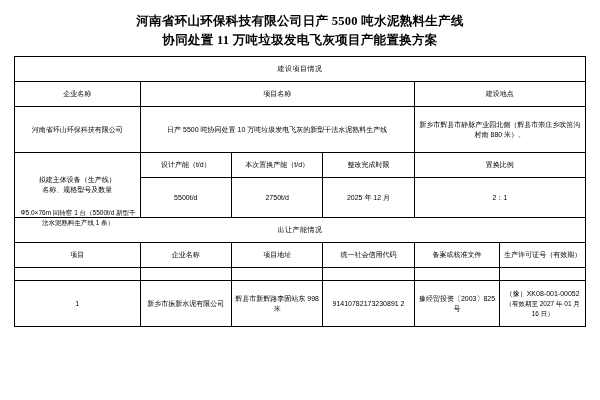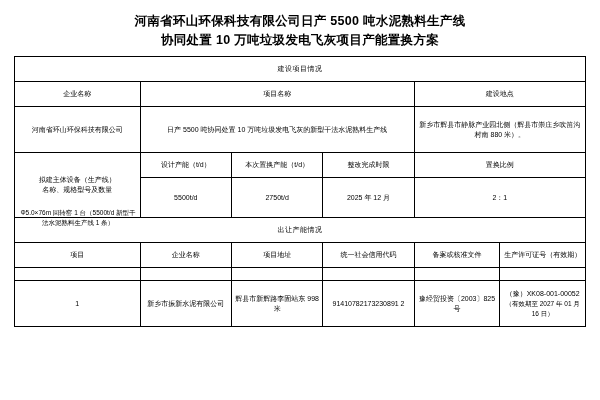--- a/index.html
+++ b/index.html
@@ -23,20 +23,21 @@
     background: #fff;
   }
   .doc-title {
     text-align: center;
     font-weight: bold;
     font-size: 12.5px;
     line-height: 19px;
     letter-spacing: 0.3px;
     margin: 2px 0 6px 0;
     color: #000;
+    font-family: Liberation Serif, serif;
   }
   .doc-title .line2 {
     display: block;
   }
   table.main {
     width: 100%;
     border-collapse: collapse;
     table-layout: fixed;
   }
   table.main td, table.main th {
@@ -97,21 +98,21 @@
     padding: 0;
   }
 </style>
 </head>
 <body>
 
 <div class="page">
 
   <div class="doc-title">
     <span>河南省环山环保科技有限公司日产 5500 吨水泥熟料生产线</span>
-    <span class="line2">协同处置 10 万吨垃圾发电飞灰项目产能置换方案</span>
+    <span class="line2">协同处置 11 万吨垃圾发电飞灰项目产能置换方案</span>
   </div>
 
   <table class="main">
     <colgroup>
       <col style="width:22%">
       <col style="width:16%">
       <col style="width:16%">
       <col style="width:16%">
       <col style="width:15%">
       <col style="width:15%">

